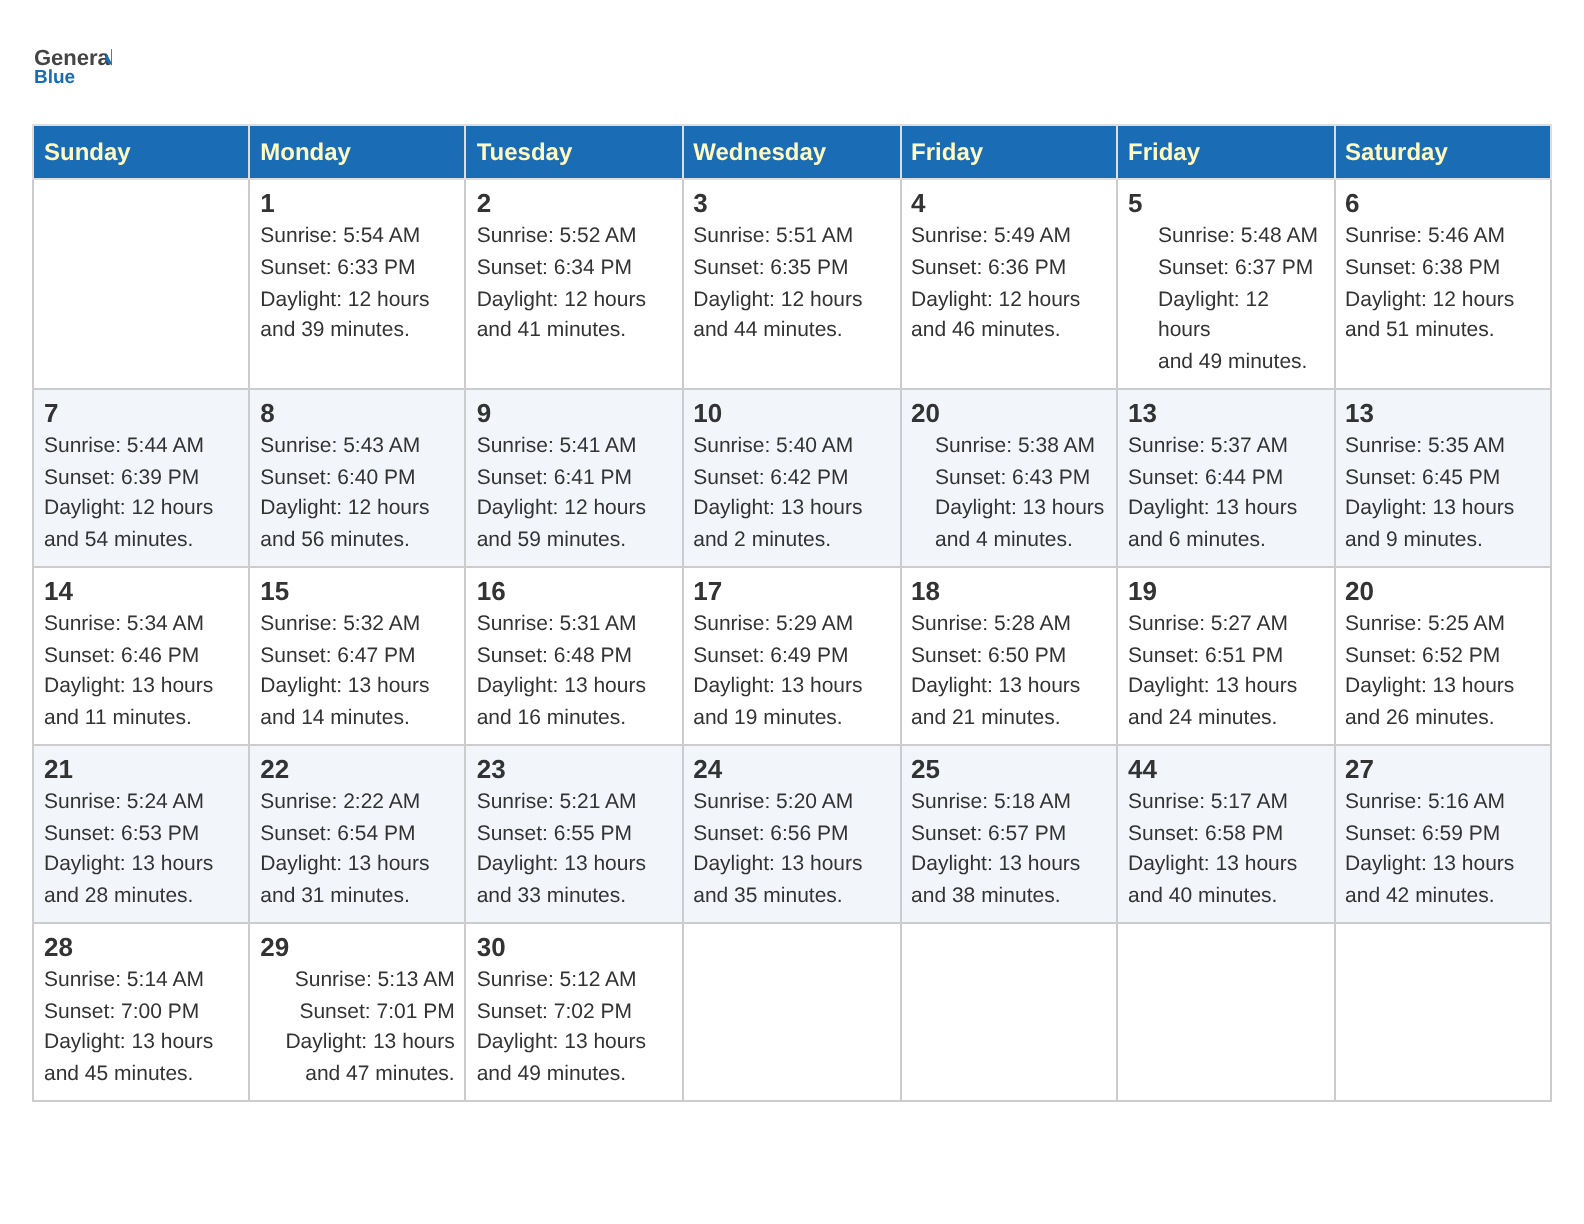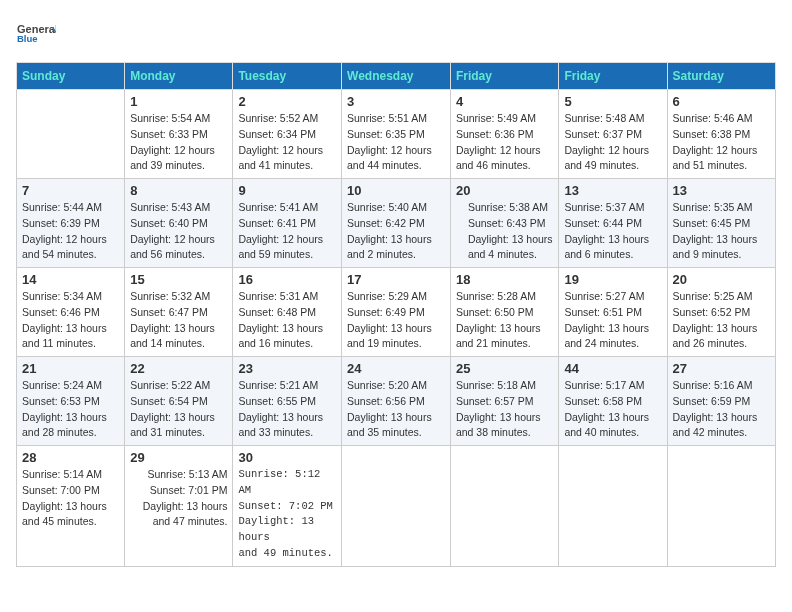--- a/index.html
+++ b/index.html
@@ -33,21 +33,21 @@
       font-size: 16px;
       color: #1a3a5c;
     }
     table {
       width: 100%;
       border-collapse: collapse;
       font-size: 11px;
     }
     thead tr th {
       background-color: #1a6db5;
-      color: #5eead4;
+      color: #fef9c3;
       text-align: left;
       padding: 6px 5px;
       font-size: 12px;
       font-weight: bold;
       border: 1px solid #ddd;
     }
     tbody tr td {
       vertical-align: top;
       padding: 4px 5px;
       border: 1px solid #ccc;
@@ -134,21 +134,21 @@
         </td>
         <td>
           <span class="day-number">4</span>
           <div class="day-info" style="white-space: pre-line;">Sunrise: 5:49 AM
 Sunset: 6:36 PM
 Daylight: 12 hours
 and 46 minutes.</div>
         </td>
         <td>
           <span class="day-number">5</span>
-          <div class="day-info" style="white-space: pre-line;">Sunrise: 5:48 AM
+          <div class="day-info" style="white-space: pre-line; margin-left: 15px;">Sunrise: 5:48 AM
 Sunset: 6:37 PM
 Daylight: 12 hours
 and 49 minutes.</div>
         </td>
         <td>
           <span class="day-number">6</span>
           <div class="day-info" style="white-space: pre-line;">Sunrise: 5:46 AM
 Sunset: 6:38 PM
 Daylight: 12 hours
 and 51 minutes.</div>
@@ -259,21 +259,21 @@
       <tr>
         <td>
           <span class="day-number">21</span>
           <div class="day-info" style="white-space: pre-line;">Sunrise: 5:24 AM
 Sunset: 6:53 PM
 Daylight: 13 hours
 and 28 minutes.</div>
         </td>
         <td>
           <span class="day-number">22</span>
-          <div class="day-info" style="white-space: pre-line;">Sunrise: 5:22 AM
+          <div class="day-info" style="white-space: pre-line;">Sunrise: 2:22 AM
 Sunset: 6:54 PM
 Daylight: 13 hours
 and 31 minutes.</div>
         </td>
         <td>
           <span class="day-number">23</span>
           <div class="day-info" style="white-space: pre-line;">Sunrise: 5:21 AM
 Sunset: 6:55 PM
 Daylight: 13 hours
 and 33 minutes.</div>
@@ -317,21 +317,21 @@
         </td>
         <td>
           <span class="day-number">29</span>
           <div class="day-info" style="white-space: pre-line; text-align: right;">Sunrise: 5:13 AM
 Sunset: 7:01 PM
 Daylight: 13 hours
 and 47 minutes.</div>
         </td>
         <td>
           <span class="day-number">30</span>
-          <div class="day-info" style="white-space: pre-line; font-family: Liberation Mono, monospace;">Sunrise: 5:12 AM
+          <div class="day-info" style="white-space: pre-line;">Sunrise: 5:12 AM
 Sunset: 7:02 PM
 Daylight: 13 hours
 and 49 minutes.</div>
         </td>
         <td class="empty-cell"></td>
         <td class="empty-cell"></td>
         <td class="empty-cell"></td>
         <td class="empty-cell"></td>
       </tr>
     </tbody>

